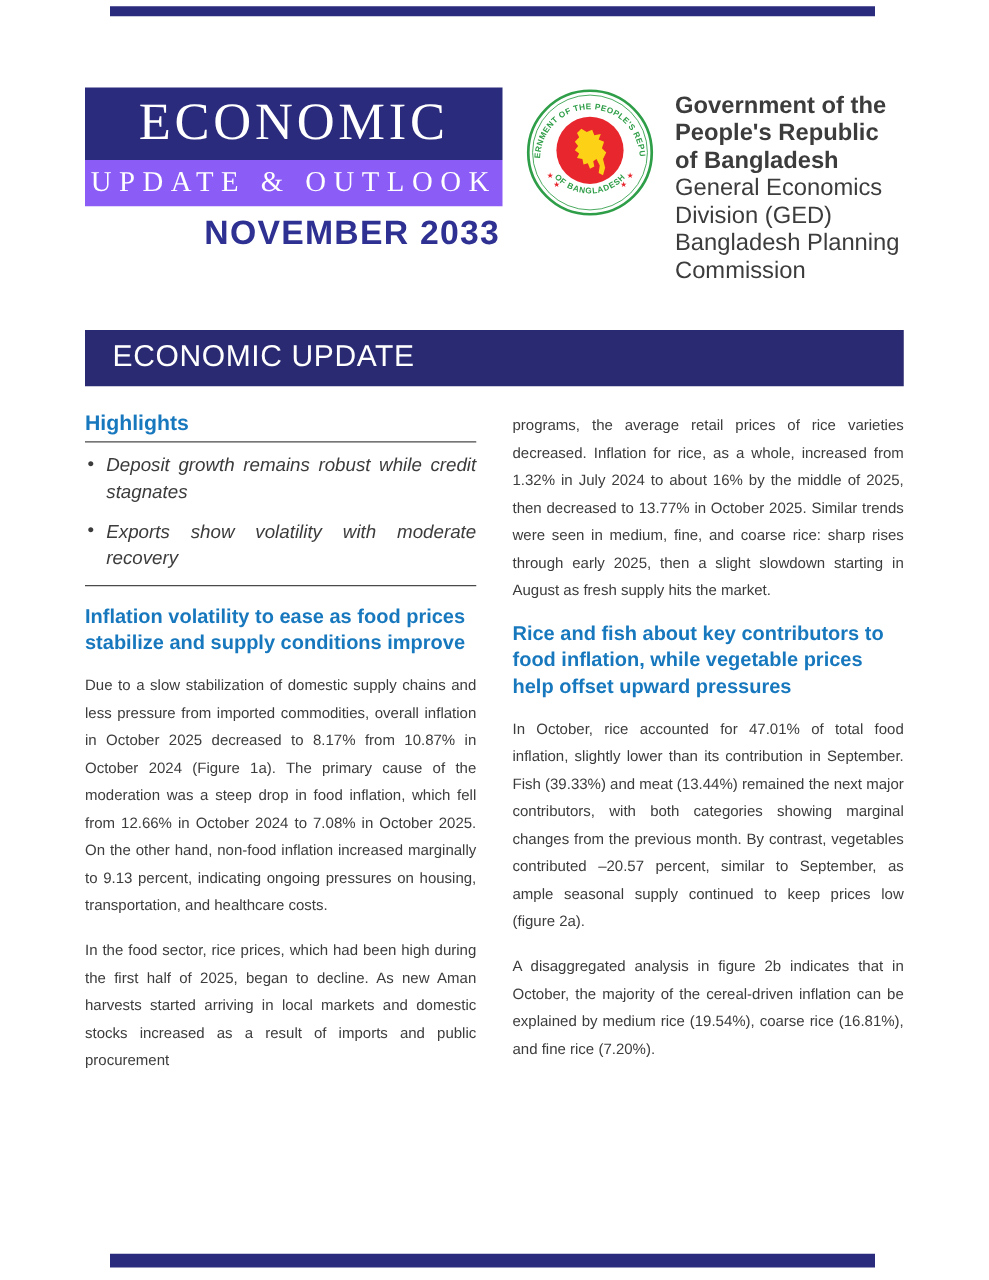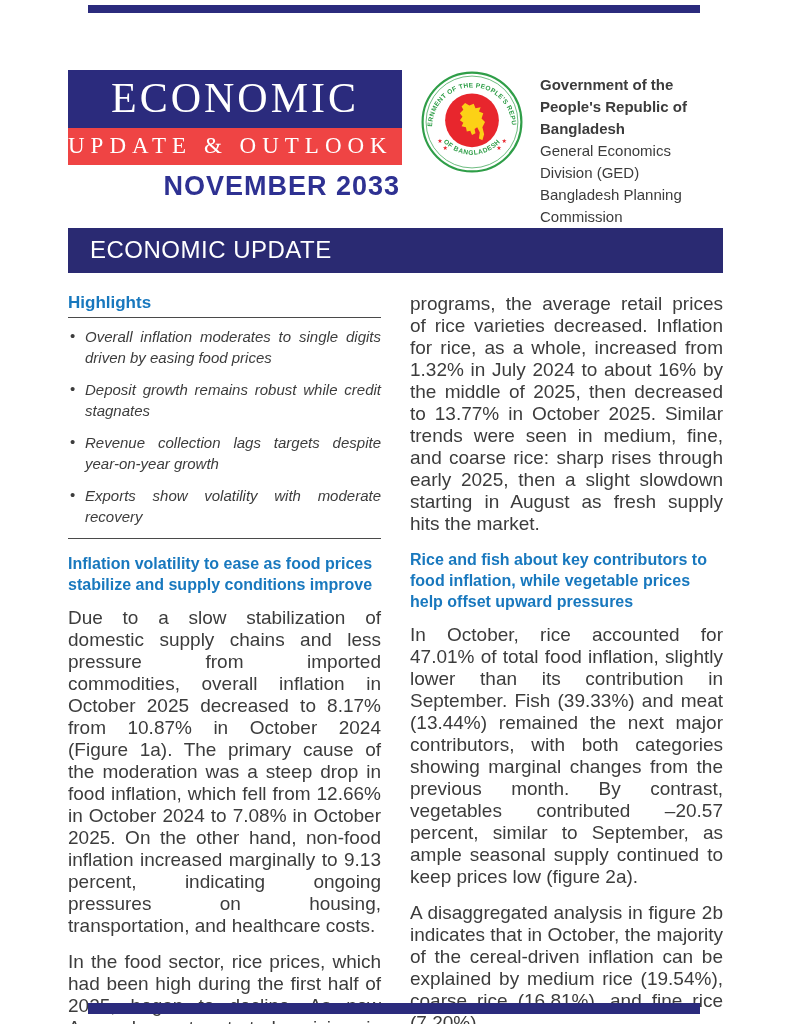--- a/index.html
+++ b/index.html
@@ -10,44 +10,44 @@
   .edge-bar.top { top:5px; height:8px; }
   .edge-bar.bottom { bottom:10px; height:11px; }
   .content { padding:70px 68px 0 68px;border-radius:24px; }
 
   
   .masthead { display:flex; align-items:flex-start; }
   .mast-left { width:334px; flex:0 0 334px; }
   .title-box { background:#2b2b7d; color:#fff; text-align:center;
     font-family:"Liberation Serif", serif; font-size:42px; letter-spacing:3px;
     padding:4px 0 6px 0; }
-  .subtitle-box { background:#ef4444; color:#fff; 
+  .subtitle-box { background:#8b5cf6; color:#fff; text-align:center;
     font-family:"Liberation Serif", serif; font-size:23px; letter-spacing:6px;
     padding:5px 0 6px 0; }
   .issue-line { color:#2e3192; font-size:27px; font-weight:bold; letter-spacing:1px;
     text-align:right; padding:6px 2px 0 0; }
   .seal-wrap { flex:0 0 104px; margin:0 16px 0 18px; }
-  .org-block { flex:1; font-size:15px; line-height:22px; color:#3c3c3c; padding-top:4px; }
+  .org-block { flex:1; font-size:19px; line-height:22px; color:#3c3c3c; padding-top:4px; }
   .org-bold { font-weight:bold; }
 
   
-  .section-banner { background:#2a2a72; color:#fff;
+  .section-banner { margin-top:36px; background:#2a2a72; color:#fff;
     font-size:24px; letter-spacing:0.5px; padding:8px 0 9px 22px; }
 
   
   .columns { display:flex; gap:29px; margin-top:20px; }
   .col { flex:1; min-width:0; }
   .blue-head { color:#1878be; font-weight:bold; font-size:16px; line-height:21px; margin:14px 0 12px 0; }
   .hl-title { color:#1878be; font-weight:bold; font-size:17px; margin-bottom:4px; }
   .rule { border:0; border-top:1.5px solid #4a4a4a; }
   .hl-list { list-style:none; margin:8px 0 10px 0; }
   .hl-list li { position:relative; padding-left:17px; font-style:italic; font-size:15px;
     line-height:21px; text-align:justify; margin-bottom:11px; }
   .hl-list li::before { content:"\2022"; position:absolute; left:2px; top:-1px; font-style:normal; }
-  .para { font-size:19px; line-height:22px; text-align:justify; margin-bottom:14px; }
+  .para { font-size:12px; line-height:22px; text-align:justify; margin-bottom:14px; }
 </style>
 </head>
 <body>
 
 <div class="page">
   <div class="edge-bar top"></div>
 
   <div class="content">
 
     <div class="masthead">
@@ -87,23 +87,21 @@
       </div>
     </div>
 
     <div class="section-banner">ECONOMIC UPDATE</div>
 
     <div class="columns">
       <div class="col">
         <div class="hl-title">Highlights</div>
         <hr class="rule">
         <ul class="hl-list">
-          <li>Overall inflation moderates to single digits driven by easing food prices</li>
           <li>Deposit growth remains robust while credit stagnates</li>
-          <li>Revenue collection lags targets despite year-on-year growth</li>
           <li>Exports show volatility with moderate recovery</li>
         </ul>
         <hr class="rule">
         <div class="blue-head">Inflation volatility to ease as food prices stabilize and supply conditions improve</div>
         <p class="para">Due to a slow stabilization of domestic supply chains and less pressure from imported commodities, overall inflation in October 2025 decreased to 8.17% from 10.87% in October 2024 (Figure 1a). The primary cause of the moderation was a steep drop in food inflation, which fell from 12.66% in October 2024 to 7.08% in October 2025. On the other hand, non-food inflation increased marginally to 9.13 percent, indicating ongoing pressures on housing, transportation, and healthcare costs.</p>
         <p class="para">In the food sector, rice prices, which had been high during the first half of 2025, began to decline. As new Aman harvests started arriving in local markets and domestic stocks increased as a result of imports and public procurement</p>
       </div>
 
       <div class="col">
         <p class="para">programs, the average retail prices of rice varieties decreased. Inflation for rice, as a whole, increased from 1.32% in July 2024 to about 16% by the middle of 2025, then decreased to 13.77% in October 2025. Similar trends were seen in medium, fine, and coarse rice: sharp rises through early 2025, then a slight slowdown starting in August as fresh supply hits the market.</p>

